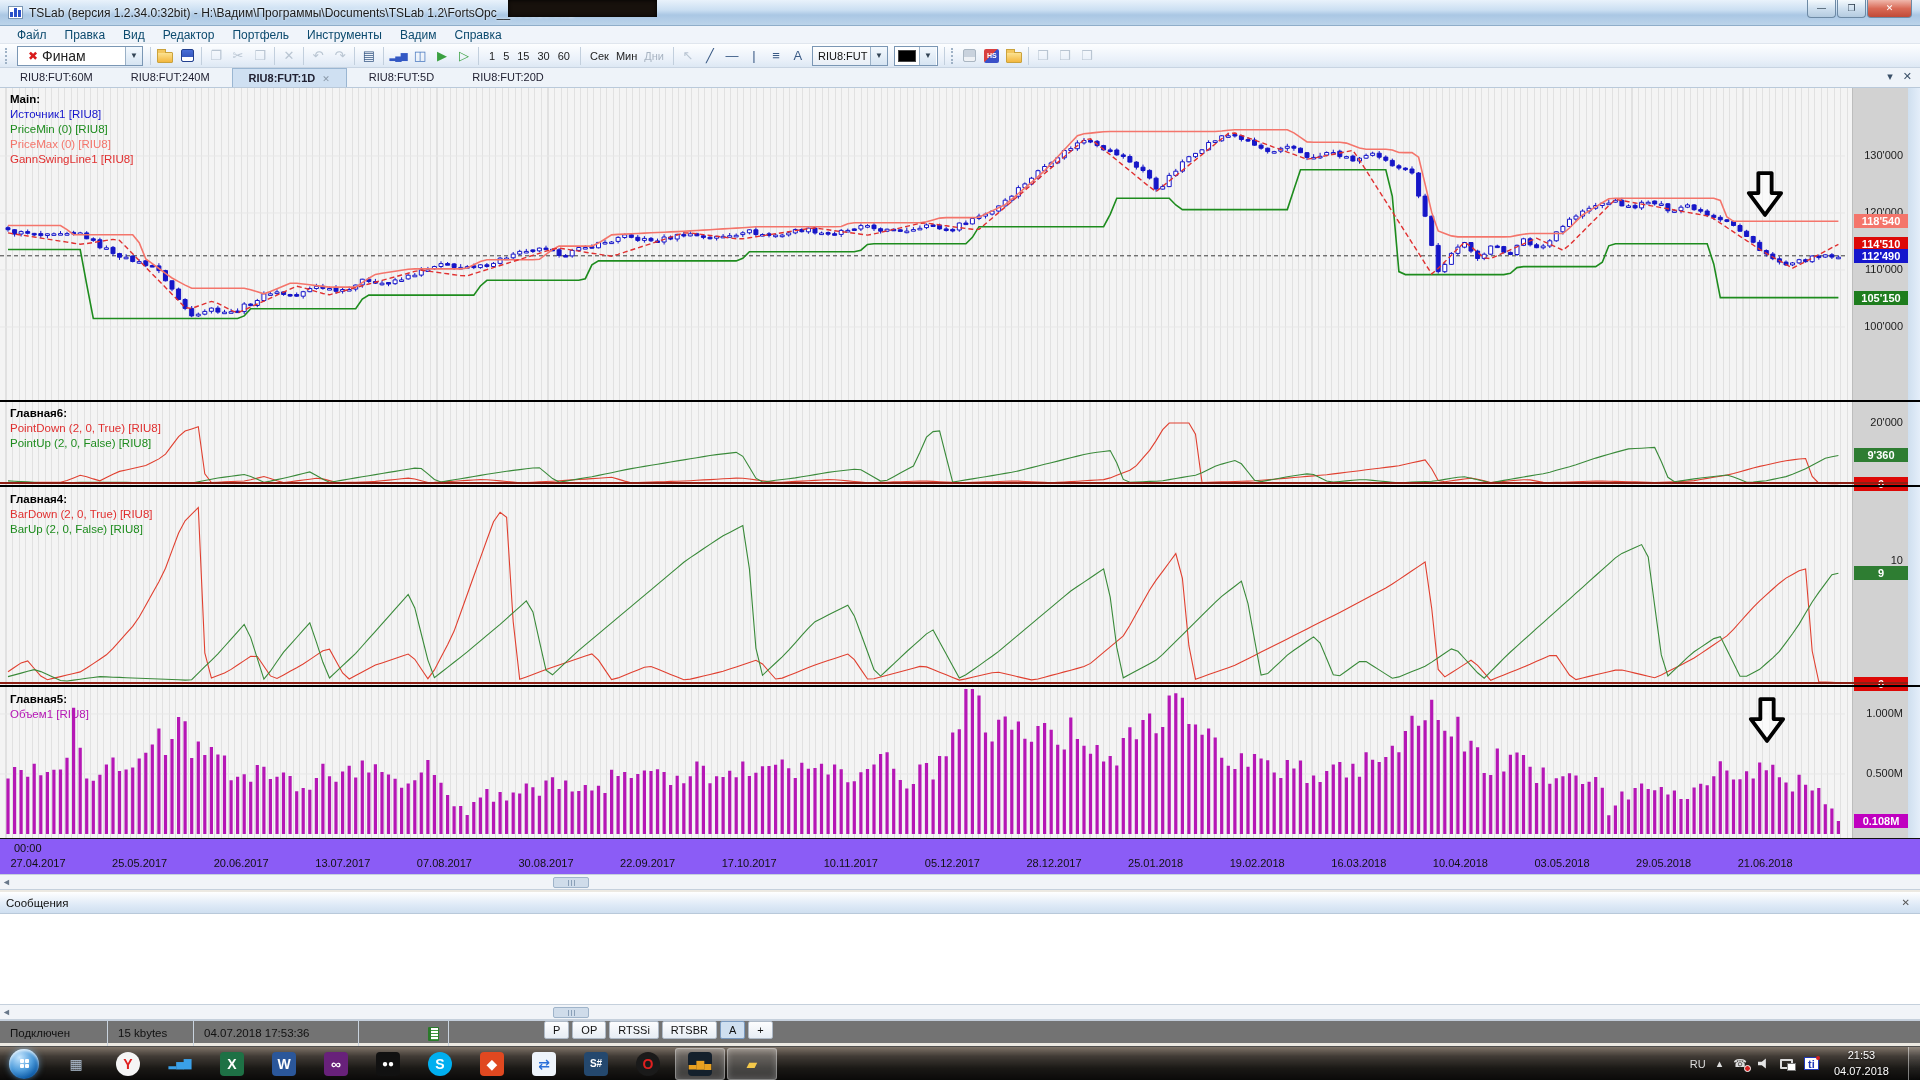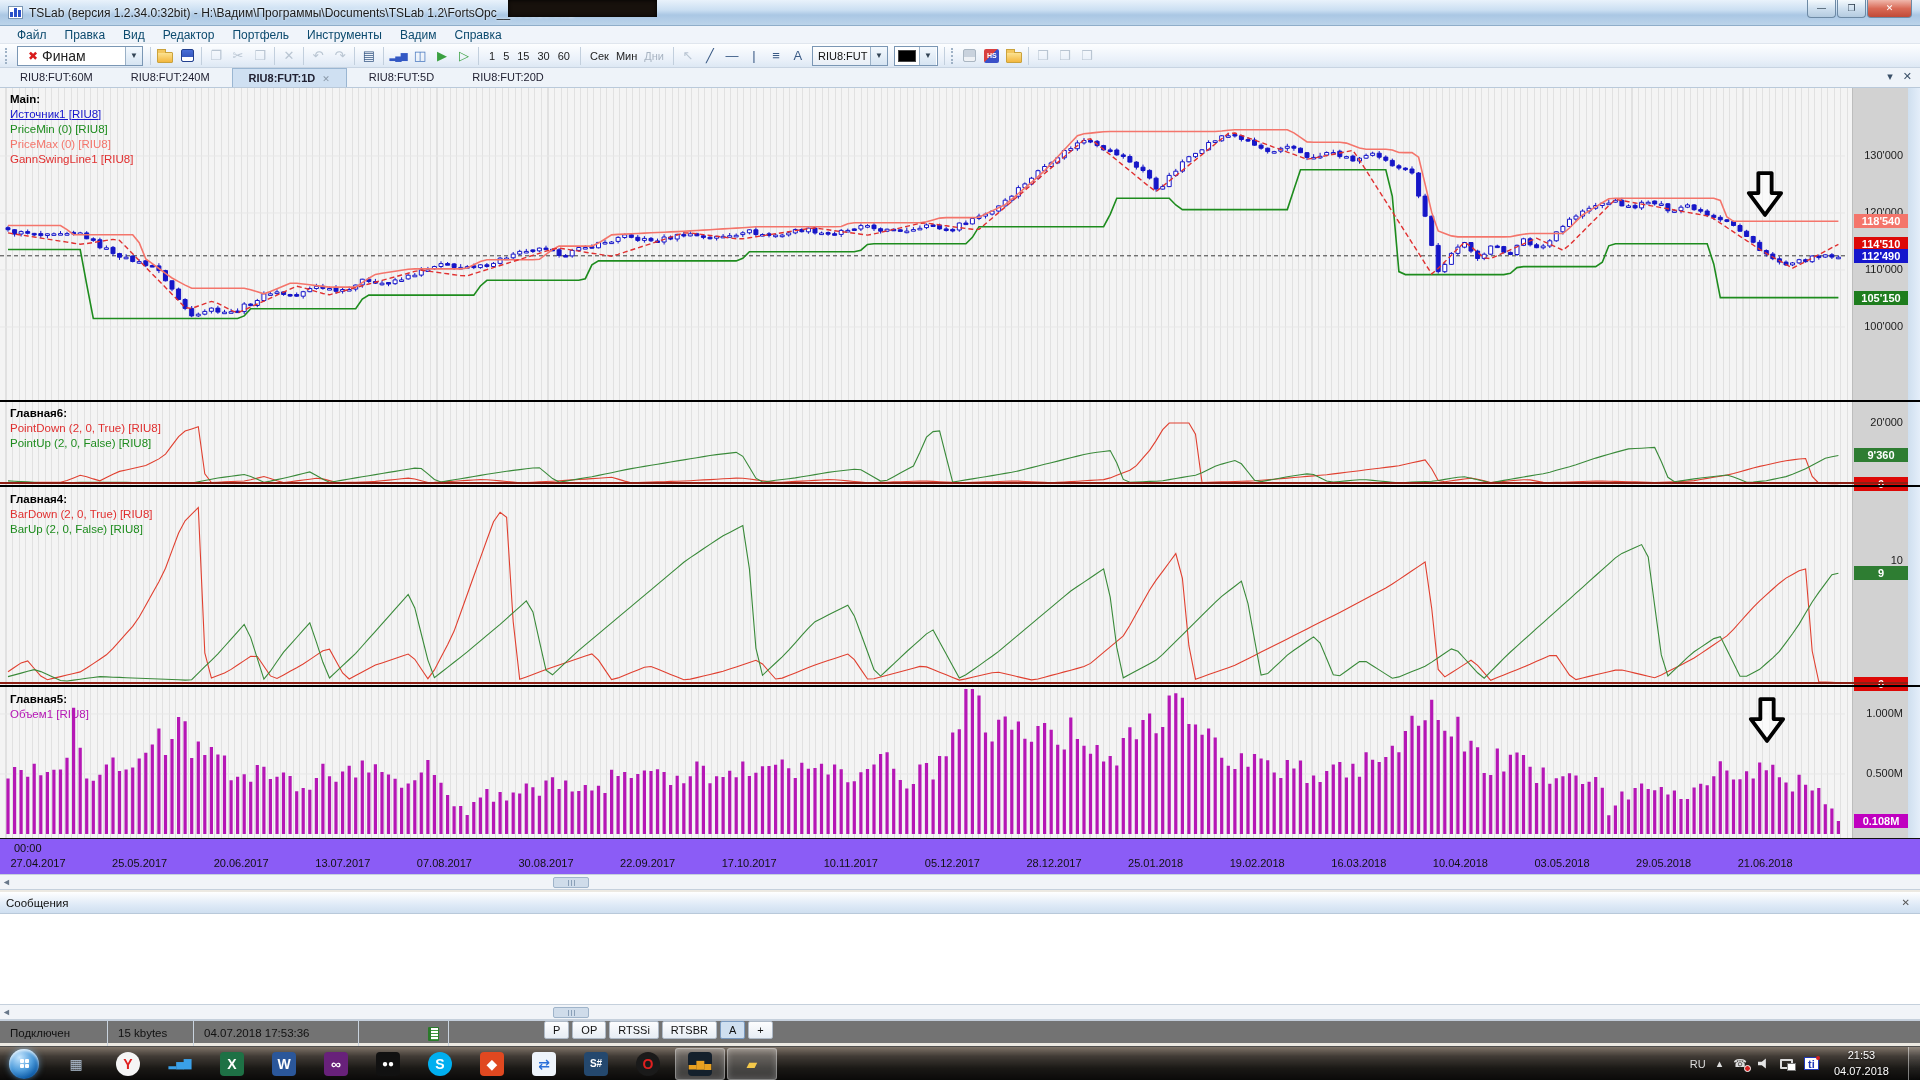--- a/index.html
+++ b/index.html
@@ -284,21 +284,21 @@
           <polyline points="8.0,394.8 14.6,394.7 21.1,394.6 27.7,394.6 34.2,394.5 40.8,394.4 47.4,394.3 53.9,394.3 60.5,394.2 67.0,392.5 73.6,389.9 80.2,387.3 86.7,388.7 93.3,390.9 99.9,392.8 106.4,389.5 113.0,386.2 119.5,383.4 126.1,382.0 132.7,380.5 139.2,379.0 145.8,377.5 152.3,374.2 158.9,370.9 165.5,366.1 172.0,357.3 178.6,348.6 185.1,343.1 191.7,340.9 198.3,338.7 204.8,385.8 211.4,394.5 217.9,394.2 224.5,393.9 231.1,393.6 237.6,393.3 244.2,393.0 250.7,391.8 257.3,390.1 263.9,388.5 270.4,390.5 277.0,392.8 283.6,394.6 290.1,393.8 296.7,392.9 303.2,392.0 309.8,391.2 316.4,390.3 322.9,390.9 329.5,392.6 336.0,394.4 342.6,394.6 349.2,394.4 355.7,394.2 362.3,394.0 368.8,393.7 375.4,393.4 382.0,392.8 388.5,392.1 395.1,391.5 401.6,390.8 408.2,390.1 414.8,391.0 421.3,392.7 427.9,394.5 434.4,394.4 441.0,394.0 447.6,393.6 454.1,393.2 460.7,392.8 467.3,392.4 473.8,392.0 480.4,391.6 486.9,391.7 493.5,392.3 500.1,392.9 506.6,393.5 513.2,394.1 519.7,394.7 526.3,394.5 532.9,394.2 539.4,393.8 546.0,393.5 552.5,393.2 559.1,392.8 565.7,392.4 572.2,391.9 578.8,391.5 585.3,391.1 591.9,390.6 598.5,390.2 605.0,389.8 611.6,389.3 618.1,391.1 624.7,393.1 631.3,394.7 637.8,394.5 644.4,394.3 651.0,394.1 657.5,393.9 664.1,393.7 670.6,393.4 677.2,393.2 683.8,393.0 690.3,392.7 696.9,392.3 703.4,391.9 710.0,391.6 716.6,391.2 723.1,390.8 729.7,390.5 736.2,390.1 742.8,390.2 749.4,391.0 755.9,391.9 762.5,392.7 769.0,393.5 775.6,394.3 782.2,394.2 788.7,393.8 795.3,393.4 801.8,393.1 808.4,392.7 815.0,392.4 821.5,392.0 828.1,391.6 834.6,391.7 841.2,392.3 847.8,392.9 854.3,393.5 860.9,394.1 867.5,394.7 874.0,394.6 880.6,394.4 887.1,394.2 893.7,393.9 900.3,393.7 906.8,393.5 913.4,393.3 919.9,393.1 926.5,393.1 933.1,393.4 939.6,393.8 946.2,394.1 952.7,394.4 959.3,394.8 965.9,394.6 972.4,394.4 979.0,394.1 985.5,393.9 992.1,393.7 998.7,393.5 1005.2,393.3 1011.8,393.0 1018.4,393.1 1024.9,393.5 1031.5,393.8 1038.0,394.1 1044.6,394.4 1051.2,394.8 1057.7,394.4 1064.3,394.0 1070.8,393.6 1077.4,393.2 1084.0,392.8 1090.5,392.4 1097.1,392.0 1103.6,391.6 1110.2,389.9 1116.8,387.3 1123.3,384.8 1129.9,382.2 1136.4,377.6 1143.0,369.9 1149.6,362.3 1156.1,352.6 1162.7,341.6 1169.2,335.0 1175.8,335.0 1182.4,335.0 1188.9,335.0 1195.5,346.1 1202.0,394.5 1208.6,394.3 1215.2,394.1 1221.7,393.9 1228.3,393.7 1234.9,393.5 1241.4,393.3 1248.0,393.1 1254.5,392.8 1261.1,392.3 1267.7,391.7 1274.2,391.2 1280.8,390.6 1287.3,390.1 1293.9,389.5 1300.5,389.0 1307.0,388.4 1313.6,387.9 1320.1,387.3 1326.7,386.8 1333.3,385.9 1339.8,385.1 1346.4,384.3 1352.9,383.5 1359.5,382.7 1366.1,381.8 1372.6,381.0 1379.2,380.2 1385.8,379.4 1392.3,378.6 1398.9,377.7 1405.4,376.3 1412.0,374.8 1418.6,373.4 1425.1,371.9 1431.7,380.7 1438.2,392.4 1444.8,393.7 1451.4,392.8 1457.9,391.9 1464.5,391.0 1471.0,390.1 1477.6,391.2 1484.2,392.9 1490.7,394.5 1497.3,393.9 1503.8,393.4 1510.4,392.8 1517.0,392.3 1523.5,391.7 1530.1,391.9 1536.6,393.1 1543.2,394.3 1549.8,394.6 1556.3,394.4 1562.9,394.2 1569.5,394.0 1576.0,393.8 1582.6,393.5 1589.1,393.3 1595.7,393.1 1602.3,393.0 1608.8,393.2 1615.4,393.4 1621.9,393.5 1628.5,393.7 1635.1,393.9 1641.6,394.1 1648.2,394.3 1654.7,394.5 1661.3,394.2 1667.9,394.0 1674.4,393.7 1681.0,393.4 1687.5,393.1 1694.1,392.6 1700.7,391.5 1707.2,390.4 1713.8,389.3 1720.3,388.2 1726.9,387.1 1733.5,385.5 1740.0,383.7 1746.6,381.9 1753.2,380.0 1759.7,378.4 1766.3,377.0 1772.8,375.5 1779.4,374.0 1786.0,372.8 1792.5,371.9 1799.1,371.0 1805.6,370.5 1812.2,388.4 1818.8,395.2 1825.3,395.4 1831.9,395.6 1838.4,395.8" fill="none" stroke="#e04030" stroke-width="1.1"></polyline>
           <polyline points="8.0,392.9 14.6,393.3 21.1,393.6 27.7,393.9 34.2,394.3 40.8,394.6 47.4,394.7 53.9,394.7 60.5,394.6 67.0,394.5 73.6,394.5 80.2,394.4 86.7,394.3 93.3,394.2 99.9,394.2 106.4,394.2 113.0,394.3 119.5,394.4 126.1,394.4 132.7,394.5 139.2,394.6 145.8,394.6 152.3,394.7 158.9,394.8 165.5,394.8 172.0,394.9 178.6,395.0 185.1,395.0 191.7,395.0 198.3,393.7 204.8,392.5 211.4,391.2 217.9,390.0 224.5,389.1 231.1,388.2 237.6,387.4 244.2,386.5 250.7,388.4 257.3,391.3 263.9,394.3 270.4,393.1 277.0,391.6 283.6,390.2 290.1,388.7 296.7,387.1 303.2,385.5 309.8,383.9 316.4,387.5 322.9,391.3 329.5,394.3 336.0,393.2 342.6,392.1 349.2,391.0 355.7,389.9 362.3,388.8 368.8,387.7 375.4,386.6 382.0,385.5 388.5,384.4 395.1,383.4 401.6,382.3 408.2,381.2 414.8,380.1 421.3,380.5 427.9,385.9 434.4,391.4 441.0,394.0 447.6,392.9 454.1,391.8 460.7,390.7 467.3,389.6 473.8,388.5 480.4,387.4 486.9,386.3 493.5,385.3 500.1,384.2 506.6,383.3 513.2,382.4 519.7,381.6 526.3,380.8 532.9,380.0 539.4,379.7 546.0,385.2 552.5,390.6 559.1,394.1 565.7,393.1 572.2,392.0 578.8,390.9 585.3,389.8 591.9,388.7 598.5,387.4 605.0,386.0 611.6,384.7 618.1,383.3 624.7,381.9 631.3,380.6 637.8,379.5 644.4,378.4 651.0,377.3 657.5,376.2 664.1,375.1 670.6,374.0 677.2,372.9 683.8,371.9 690.3,370.8 696.9,369.7 703.4,368.6 710.0,367.5 716.6,366.6 723.1,365.9 729.7,365.1 736.2,364.4 742.8,368.3 749.4,379.3 755.9,390.2 762.5,394.0 769.0,393.2 775.6,392.3 782.2,391.5 788.7,390.7 795.3,389.9 801.8,388.8 808.4,387.7 815.0,386.6 821.5,385.5 828.1,384.4 834.6,383.5 841.2,382.7 847.8,382.0 854.3,381.3 860.9,381.8 867.5,385.5 874.0,389.3 880.6,393.1 887.1,392.2 893.7,388.7 900.3,385.1 906.8,381.6 913.4,378.1 919.9,364.2 926.5,349.2 933.1,343.6 939.6,342.9 946.2,369.0 952.7,394.1 959.3,393.0 965.9,391.9 972.4,390.9 979.0,389.8 985.5,388.7 992.1,387.6 998.7,386.5 1005.2,385.4 1011.8,384.3 1018.4,382.9 1024.9,381.3 1031.5,379.6 1038.0,378.0 1044.6,376.3 1051.2,374.7 1057.7,373.1 1064.3,371.4 1070.8,369.8 1077.4,368.1 1084.0,366.5 1090.5,365.2 1097.1,364.3 1103.6,363.5 1110.2,362.6 1116.8,375.0 1123.3,391.4 1129.9,394.3 1136.4,394.0 1143.0,393.7 1149.6,393.4 1156.1,393.2 1162.7,392.7 1169.2,391.6 1175.8,390.5 1182.4,389.4 1188.9,388.3 1195.5,387.2 1202.0,384.7 1208.6,381.4 1215.2,378.2 1221.7,376.1 1228.3,374.3 1234.9,372.5 1241.4,375.8 1248.0,384.0 1254.5,392.2 1261.1,393.6 1267.7,392.4 1274.2,391.2 1280.8,390.0 1287.3,388.7 1293.9,387.7 1300.5,386.8 1307.0,385.9 1313.6,386.5 1320.1,389.8 1326.7,393.0 1333.3,394.1 1339.8,393.5 1346.4,392.9 1352.9,392.3 1359.5,391.7 1366.1,391.7 1372.6,392.4 1379.2,393.0 1385.8,393.6 1392.3,394.2 1398.9,394.8 1405.4,394.5 1412.0,394.1 1418.6,393.8 1425.1,393.5 1431.7,393.2 1438.2,392.5 1444.8,391.4 1451.4,390.3 1457.9,389.3 1464.5,388.7 1471.0,390.2 1477.6,391.7 1484.2,393.3 1490.7,394.8 1497.3,393.6 1503.8,392.4 1510.4,391.3 1517.0,390.1 1523.5,389.0 1530.1,387.9 1536.6,386.8 1543.2,385.7 1549.8,384.2 1556.3,382.3 1562.9,380.5 1569.5,378.7 1576.0,376.7 1582.6,374.5 1589.1,372.3 1595.7,370.1 1602.3,368.1 1608.8,366.2 1615.4,364.4 1621.9,362.6 1628.5,360.9 1635.1,360.5 1641.6,360.2 1648.2,359.8 1654.7,359.4 1661.3,373.5 1667.9,389.3 1674.4,393.8 1681.0,392.9 1687.5,391.9 1694.1,390.9 1700.7,390.0 1707.2,389.2 1713.8,388.5 1720.3,387.8 1726.9,387.0 1733.5,388.9 1740.0,391.6 1746.6,394.3 1753.2,394.0 1759.7,393.4 1766.3,392.7 1772.8,391.4 1779.4,390.0 1786.0,388.6 1792.5,386.2 1799.1,383.4 1805.6,380.7 1812.2,377.2 1818.8,373.7 1825.3,370.2 1831.9,368.8 1838.4,367.5" fill="none" stroke="#3a8a3a" stroke-width="1.1"></polyline>
           <polyline points="8.0,583.7 14.6,579.3 21.1,574.9 27.7,573.0 34.2,580.5 40.8,588.0 47.4,591.7 53.9,590.1 60.5,588.6 67.0,587.0 73.6,585.5 80.2,583.9 86.7,580.0 93.3,575.6 99.9,571.2 106.4,566.8 113.0,560.4 119.5,553.1 126.1,545.7 132.7,538.4 139.2,529.0 145.8,517.2 152.3,505.5 158.9,493.7 165.5,480.3 172.0,462.6 178.6,445.0 185.1,432.8 191.7,426.2 198.3,419.6 204.8,564.8 211.4,590.1 217.9,587.5 224.5,584.9 231.1,581.4 237.6,577.0 244.2,572.6 250.7,568.2 257.3,568.5 263.9,578.2 270.4,587.9 277.0,590.4 283.6,586.9 290.1,583.3 296.7,579.8 303.2,576.0 309.8,571.6 316.4,567.1 322.9,562.7 329.5,561.2 336.0,573.1 342.6,585.0 349.2,591.0 355.7,587.4 362.3,583.9 368.8,580.4 375.4,577.1 382.0,574.9 388.5,572.7 395.1,570.5 401.6,568.3 408.2,566.1 414.8,571.3 421.3,581.0 427.9,590.7 434.4,581.9 441.0,569.3 447.6,556.8 454.1,543.1 460.7,524.7 467.3,506.3 473.8,488.0 480.4,469.9 486.9,451.8 493.5,433.8 500.1,424.2 506.6,429.3 513.2,533.7 519.7,591.3 526.3,588.9 532.9,586.4 539.4,584.0 546.0,581.6 552.5,579.2 559.1,576.9 565.7,574.7 572.2,572.5 578.8,570.3 585.3,568.1 591.9,565.9 598.5,572.2 605.0,581.9 611.6,591.6 618.1,589.9 624.7,587.2 631.3,584.6 637.8,581.9 644.4,579.3 651.0,578.5 657.5,581.1 664.1,583.8 670.6,586.4 677.2,589.1 683.8,591.7 690.3,591.1 696.9,589.6 703.4,588.0 710.0,586.5 716.6,584.9 723.1,583.3 729.7,581.1 736.2,578.9 742.8,576.7 749.4,574.5 755.9,572.3 762.5,576.0 769.0,583.5 775.6,591.0 782.2,590.1 788.7,587.5 795.3,584.9 801.8,582.2 808.4,579.6 815.0,577.0 821.5,574.8 828.1,572.6 834.6,570.4 841.2,568.2 847.8,566.0 854.3,571.7 860.9,581.4 867.5,591.0 874.0,590.8 880.6,589.0 887.1,587.2 893.7,585.5 900.3,583.7 906.8,582.0 913.4,580.2 919.9,578.4 926.5,578.9 933.1,581.5 939.6,584.2 946.2,586.8 952.7,589.5 959.3,592.1 965.9,590.9 972.4,589.3 979.0,587.8 985.5,586.3 992.1,584.7 998.7,584.2 1005.2,585.8 1011.8,587.3 1018.4,588.9 1024.9,590.4 1031.5,591.9 1038.0,591.0 1044.6,589.2 1051.2,587.4 1057.7,585.7 1064.3,583.9 1070.8,582.2 1077.4,580.4 1084.0,578.6 1090.5,575.4 1097.1,569.9 1103.6,564.4 1110.2,558.9 1116.8,553.4 1123.3,547.8 1129.9,537.3 1136.4,525.5 1143.0,513.8 1149.6,502.0 1156.1,492.1 1162.7,483.3 1169.2,474.5 1175.8,465.6 1182.4,490.4 1188.9,557.7 1195.5,591.2 1202.0,588.9 1208.6,586.6 1215.2,584.3 1221.7,582.0 1228.3,579.7 1234.9,577.3 1241.4,574.0 1248.0,570.7 1254.5,567.4 1261.1,564.1 1267.7,560.8 1274.2,557.5 1280.8,554.2 1287.3,550.9 1293.9,547.6 1300.5,544.3 1307.0,540.9 1313.6,537.6 1320.1,534.3 1326.7,531.0 1333.3,527.7 1339.8,524.4 1346.4,521.0 1352.9,517.5 1359.5,514.0 1366.1,510.5 1372.6,506.9 1379.2,503.4 1385.8,499.9 1392.3,496.0 1398.9,491.6 1405.4,487.2 1412.0,482.8 1418.6,478.4 1425.1,474.0 1431.7,520.3 1438.2,581.4 1444.8,588.9 1451.4,584.7 1457.9,580.6 1464.5,576.4 1471.0,572.2 1477.6,577.4 1484.2,584.9 1490.7,592.3 1497.3,589.6 1503.8,587.0 1510.4,584.3 1517.0,581.7 1523.5,579.1 1530.1,576.3 1536.6,573.3 1543.2,570.4 1549.8,567.5 1556.3,567.6 1562.9,577.3 1569.5,587.0 1576.0,591.6 1582.6,590.0 1589.1,588.4 1595.7,586.8 1602.3,585.2 1608.8,583.7 1615.4,582.1 1621.9,582.0 1628.5,583.5 1635.1,585.1 1641.6,586.6 1648.2,588.2 1654.7,589.7 1661.3,586.9 1667.9,583.6 1674.4,580.3 1681.0,577.0 1687.5,573.6 1694.1,570.0 1700.7,565.6 1707.2,561.2 1713.8,556.8 1720.3,552.4 1726.9,547.9 1733.5,541.4 1740.0,534.0 1746.6,526.7 1753.2,519.3 1759.7,512.8 1766.3,506.9 1772.8,501.0 1779.4,495.2 1786.0,490.1 1792.5,486.4 1799.1,482.7 1805.6,481.0 1812.2,563.0 1818.8,593.8 1825.3,594.1 1831.9,594.4 1838.4,594.8" fill="none" stroke="#e04030" stroke-width="1.1"></polyline>
           <polyline points="8.0,588.6 14.6,586.9 21.1,585.1 27.7,583.3 34.2,581.6 40.8,583.6 47.4,586.6 53.9,589.5 60.5,592.5 67.0,593.0 73.6,592.1 80.2,591.2 86.7,590.3 93.3,589.5 99.9,588.6 106.4,588.9 113.0,589.2 119.5,589.4 126.1,589.7 132.7,590.0 139.2,590.2 145.8,590.5 152.3,590.7 158.9,591.0 165.5,591.3 172.0,591.5 178.6,591.8 185.1,592.1 191.7,591.7 198.3,585.2 204.8,578.7 211.4,572.3 217.9,565.8 224.5,558.5 231.1,551.2 237.6,543.8 244.2,536.5 250.7,549.6 257.3,570.3 263.9,591.1 270.4,583.2 277.0,573.5 283.6,564.1 290.1,556.8 296.7,549.5 303.2,542.1 309.8,534.8 316.4,554.1 322.9,574.3 329.5,590.0 336.0,583.8 342.6,577.7 349.2,571.5 355.7,565.3 362.3,558.0 368.8,550.6 375.4,543.3 382.0,535.9 388.5,528.6 395.1,521.2 401.6,513.9 408.2,506.5 414.8,519.9 421.3,546.0 427.9,572.1 434.4,589.7 441.0,584.5 447.6,579.4 454.1,574.3 460.7,569.1 467.3,563.9 473.8,558.4 480.4,552.9 486.9,547.3 493.5,541.8 500.1,536.3 506.6,530.6 513.2,524.7 519.7,518.8 526.3,512.9 532.9,524.0 539.4,553.1 546.0,582.2 552.5,586.8 559.1,580.6 565.7,574.4 572.2,568.3 578.8,562.4 585.3,556.9 591.9,551.4 598.5,545.9 605.0,540.4 611.6,534.9 618.1,529.4 624.7,523.9 631.3,518.4 637.8,512.8 644.4,507.3 651.0,501.8 657.5,496.3 664.1,490.8 670.6,485.3 677.2,479.8 683.8,474.3 690.3,469.6 696.9,465.2 703.4,460.8 710.0,456.4 716.6,452.0 723.1,447.8 729.7,444.4 736.2,441.0 742.8,437.6 749.4,480.8 755.9,560.1 762.5,587.3 769.0,581.1 775.6,575.0 782.2,568.8 788.7,562.1 795.3,554.8 801.8,547.4 808.4,540.1 815.0,533.7 821.5,530.4 828.1,527.1 834.6,523.8 841.2,520.5 847.8,517.2 854.3,527.9 860.9,545.8 867.5,563.7 874.0,581.7 880.6,588.1 887.1,582.0 893.7,575.8 900.3,569.6 906.8,563.5 913.4,557.7 919.9,551.8 926.5,545.9 933.1,541.9 939.6,554.0 946.2,566.0 952.7,578.1 959.3,590.1 965.9,586.8 972.4,582.2 979.0,577.6 985.5,572.9 992.1,568.3 998.7,563.4 1005.2,557.9 1011.8,552.4 1018.4,546.8 1024.9,541.3 1031.5,535.8 1038.0,530.3 1044.6,524.8 1051.2,519.3 1057.7,513.8 1064.3,508.3 1070.8,503.0 1077.4,498.5 1084.0,494.1 1090.5,489.7 1097.1,485.3 1103.6,480.9 1110.2,509.2 1116.8,559.4 1123.3,589.8 1129.9,586.3 1136.4,582.7 1143.0,579.2 1149.6,575.7 1156.1,572.1 1162.7,566.3 1169.2,559.8 1175.8,553.3 1182.4,546.8 1188.9,540.4 1195.5,533.9 1202.0,527.4 1208.6,520.9 1215.2,514.4 1221.7,508.4 1228.3,503.3 1234.9,498.2 1241.4,493.1 1248.0,515.6 1254.5,551.3 1261.1,587.0 1267.7,585.6 1274.2,579.4 1280.8,573.3 1287.3,567.1 1293.9,562.2 1300.5,557.8 1307.0,553.3 1313.6,548.9 1320.1,555.0 1326.7,570.8 1333.3,586.7 1339.8,587.7 1346.4,583.0 1352.9,578.3 1359.5,573.6 1366.1,573.6 1372.6,577.8 1379.2,581.9 1385.8,586.1 1392.3,590.2 1398.9,588.9 1405.4,586.2 1412.0,583.5 1418.6,580.9 1425.1,578.2 1431.7,574.1 1438.2,569.7 1444.8,565.3 1451.4,560.9 1457.9,563.3 1464.5,570.5 1471.0,577.7 1477.6,584.8 1484.2,590.2 1490.7,583.6 1497.3,577.0 1503.8,570.4 1510.4,564.0 1517.0,558.1 1523.5,552.2 1530.1,546.3 1536.6,540.4 1543.2,534.6 1549.8,528.7 1556.3,522.8 1562.9,516.9 1569.5,511.1 1576.0,505.2 1582.6,499.3 1589.1,493.4 1595.7,487.5 1602.3,481.7 1608.8,475.8 1615.4,469.9 1621.9,465.4 1628.5,462.5 1635.1,459.6 1641.6,456.6 1648.2,469.0 1654.7,517.9 1661.3,566.9 1667.9,588.0 1674.4,581.8 1681.0,575.6 1687.5,569.4 1694.1,563.8 1700.7,559.4 1707.2,555.0 1713.8,550.6 1720.3,548.6 1726.9,561.8 1733.5,575.0 1740.0,588.3 1746.6,588.3 1753.2,584.8 1759.7,581.3 1766.3,575.5 1772.8,569.8 1779.4,563.4 1786.0,554.6 1792.5,545.8 1799.1,536.1 1805.6,525.0 1812.2,514.0 1818.8,504.4 1825.3,495.6 1831.9,486.7 1838.4,485.3" fill="none" stroke="#3a8a3a" stroke-width="1.1"></polyline>
           <path d="M6.4 746V690.4h3.2V746zM13.0 746V678.9h3.2V746zM19.5 746V682.0h3.2V746zM26.1 746V688.8h3.2V746zM32.6 746V675.8h3.2V746zM39.2 746V687.3h3.2V746zM45.8 746V683.9h3.2V746zM52.3 746V681.7h3.2V746zM58.9 746V681.5h3.2V746zM65.4 746V669.8h3.2V746zM72.0 746V619.7h3.2V746zM78.6 746V659.7h3.2V746zM85.1 746V690.5h3.2V746zM91.7 746V692.8h3.2V746zM98.3 746V686.7h3.2V746zM104.8 746V676.6h3.2V746zM111.4 746V669.5h3.2V746zM117.9 746V683.1h3.2V746zM124.5 746V681.6h3.2V746zM131.1 746V679.5h3.2V746zM137.6 746V670.4h3.2V746zM144.2 746V664.8h3.2V746zM150.7 746V656.6h3.2V746zM157.3 746V640.4h3.2V746zM163.9 746V667.1h3.2V746zM170.4 746V651.0h3.2V746zM177.0 746V629.0h3.2V746zM183.5 746V633.2h3.2V746zM190.1 746V670.0h3.2V746zM196.7 746V653.4h3.2V746zM203.2 746V667.1h3.2V746zM209.8 746V659.0h3.2V746zM216.3 746V666.6h3.2V746zM222.9 746V667.6h3.2V746zM229.5 746V692.2h3.2V746zM236.0 746V688.7h3.2V746zM242.6 746V686.3h3.2V746zM249.1 746V693.8h3.2V746zM255.7 746V677.0h3.2V746zM262.3 746V678.8h3.2V746zM268.8 746V691.0h3.2V746zM275.4 746V688.8h3.2V746zM281.9 746V684.6h3.2V746zM288.5 746V687.9h3.2V746zM295.1 746V703.2h3.2V746zM301.6 746V700.0h3.2V746zM308.2 746V701.7h3.2V746zM314.8 746V690.0h3.2V746zM321.3 746V675.7h3.2V746zM327.9 746V688.2h3.2V746zM334.4 746V693.8h3.2V746zM341.0 746V683.4h3.2V746zM347.6 746V677.8h3.2V746zM354.1 746V689.6h3.2V746zM360.7 746V672.6h3.2V746zM367.2 746V684.5h3.2V746zM373.8 746V676.3h3.2V746zM380.4 746V684.0h3.2V746zM386.9 746V686.6h3.2V746zM393.5 746V690.8h3.2V746zM400.0 746V699.8h3.2V746zM406.6 746V695.6h3.2V746zM413.2 746V692.3h3.2V746zM419.7 746V684.4h3.2V746zM426.3 746V672.1h3.2V746zM432.8 746V687.0h3.2V746zM439.4 746V694.8h3.2V746zM446.0 746V707.0h3.2V746zM452.5 746V718.3h3.2V746zM459.1 746V718.0h3.2V746zM465.6 746V727.1h3.2V746zM472.2 746V714.1h3.2V746zM478.8 746V709.6h3.2V746zM485.3 746V701.1h3.2V746zM491.9 746V713.7h3.2V746zM498.5 746V703.9h3.2V746zM505.0 746V712.4h3.2V746zM511.6 746V704.5h3.2V746zM518.1 746V705.5h3.2V746zM524.7 746V695.4h3.2V746zM531.3 746V699.2h3.2V746zM537.8 746V707.8h3.2V746zM544.4 746V692.4h3.2V746zM550.9 746V689.2h3.2V746zM557.5 746V700.9h3.2V746zM564.1 746V692.6h3.2V746zM570.6 746V703.6h3.2V746zM577.2 746V703.0h3.2V746zM583.7 746V697.0h3.2V746zM590.3 746V702.6h3.2V746zM596.9 746V697.7h3.2V746zM603.4 746V704.9h3.2V746zM610.0 746V681.7h3.2V746zM616.5 746V688.0h3.2V746zM623.1 746V683.9h3.2V746zM629.7 746V690.1h3.2V746zM636.2 746V686.0h3.2V746zM642.8 746V682.6h3.2V746zM649.4 746V683.1h3.2V746zM655.9 746V681.2h3.2V746zM662.5 746V684.0h3.2V746zM669.0 746V696.9h3.2V746zM675.6 746V687.8h3.2V746zM682.2 746V695.3h3.2V746zM688.7 746V688.3h3.2V746zM695.3 746V673.6h3.2V746zM701.8 746V677.7h3.2V746zM708.4 746V695.2h3.2V746zM715.0 746V688.3h3.2V746zM721.5 746V688.9h3.2V746zM728.1 746V682.8h3.2V746zM734.6 746V689.2h3.2V746zM741.2 746V673.5h3.2V746zM747.8 746V688.1h3.2V746zM754.3 746V684.8h3.2V746zM760.9 746V678.2h3.2V746zM767.4 746V678.1h3.2V746zM774.0 746V676.7h3.2V746zM780.6 746V671.4h3.2V746zM787.1 746V680.2h3.2V746zM793.7 746V690.0h3.2V746zM800.2 746V674.8h3.2V746zM806.8 746V680.8h3.2V746zM813.4 746V679.9h3.2V746zM819.9 746V675.8h3.2V746zM826.5 746V686.4h3.2V746zM833.0 746V676.5h3.2V746zM839.6 746V681.2h3.2V746zM846.2 746V694.3h3.2V746zM852.7 746V693.3h3.2V746zM859.3 746V684.2h3.2V746zM865.9 746V681.1h3.2V746zM872.4 746V676.4h3.2V746zM879.0 746V665.9h3.2V746zM885.5 746V664.2h3.2V746zM892.1 746V680.7h3.2V746zM898.7 746V692.1h3.2V746zM905.2 746V700.5h3.2V746zM911.8 746V696.0h3.2V746zM918.3 746V676.4h3.2V746zM924.9 746V675.1h3.2V746zM931.5 746V691.5h3.2V746zM938.0 746V668.0h3.2V746zM944.6 746V668.2h3.2V746zM951.1 746V644.6h3.2V746zM957.7 746V641.3h3.2V746zM964.3 746V601.0h3.2V746zM970.8 746V601.0h3.2V746zM977.4 746V607.4h3.2V746zM983.9 746V644.6h3.2V746zM990.5 746V653.4h3.2V746zM997.1 746V631.8h3.2V746zM1003.6 746V628.4h3.2V746zM1010.2 746V641.7h3.2V746zM1016.8 746V633.5h3.2V746zM1023.3 746V650.8h3.2V746zM1029.9 746V653.8h3.2V746zM1036.4 746V637.9h3.2V746zM1043.0 746V635.0h3.2V746zM1049.6 746V641.7h3.2V746zM1056.1 746V656.8h3.2V746zM1062.7 746V661.5h3.2V746zM1069.2 746V629.5h3.2V746zM1075.8 746V651.0h3.2V746zM1082.4 746V657.8h3.2V746zM1088.9 746V665.7h3.2V746zM1095.5 746V656.9h3.2V746zM1102.0 746V673.4h3.2V746zM1108.6 746V667.9h3.2V746zM1115.2 746V677.4h3.2V746zM1121.7 746V649.9h3.2V746zM1128.3 746V639.2h3.2V746zM1134.8 746V651.3h3.2V746zM1141.4 746V632.0h3.2V746zM1148.0 746V625.5h3.2V746zM1154.5 746V645.2h3.2V746zM1161.1 746V638.9h3.2V746zM1167.6 746V607.4h3.2V746zM1174.2 746V605.2h3.2V746zM1180.8 746V609.8h3.2V746zM1187.3 746V636.1h3.2V746zM1193.9 746V636.6h3.2V746zM1200.5 746V646.8h3.2V746zM1207.0 746V640.5h3.2V746zM1213.6 746V649.6h3.2V746zM1220.1 746V669.8h3.2V746zM1226.7 746V677.8h3.2V746zM1233.3 746V680.9h3.2V746zM1239.8 746V665.3h3.2V746zM1246.4 746V678.8h3.2V746zM1252.9 746V666.1h3.2V746zM1259.5 746V670.6h3.2V746zM1266.1 746V672.2h3.2V746zM1272.6 746V684.6h3.2V746zM1279.2 746V690.0h3.2V746zM1285.7 746V672.1h3.2V746zM1292.3 746V680.4h3.2V746zM1298.9 746V672.4h3.2V746zM1305.4 746V695.1h3.2V746zM1312.0 746V687.5h3.2V746zM1318.5 746V693.9h3.2V746zM1325.1 746V682.9h3.2V746zM1331.7 746V676.6h3.2V746zM1338.2 746V673.9h3.2V746zM1344.8 746V689.6h3.2V746zM1351.3 746V675.8h3.2V746zM1357.9 746V688.7h3.2V746zM1364.5 746V664.3h3.2V746zM1371.0 746V671.8h3.2V746zM1377.6 746V674.0h3.2V746zM1384.2 746V668.9h3.2V746zM1390.7 746V657.7h3.2V746zM1397.3 746V664.3h3.2V746zM1403.8 746V643.0h3.2V746zM1410.4 746V627.8h3.2V746zM1417.0 746V637.8h3.2V746zM1423.5 746V632.2h3.2V746zM1430.1 746V611.8h3.2V746zM1436.6 746V632.0h3.2V746zM1443.2 746V642.8h3.2V746zM1449.8 746V648.5h3.2V746zM1456.3 746V628.7h3.2V746zM1462.9 746V663.5h3.2V746zM1469.4 746V652.8h3.2V746zM1476.0 746V659.3h3.2V746zM1482.6 746V685.0h3.2V746zM1489.1 746V686.9h3.2V746zM1495.7 746V660.6h3.2V746zM1502.2 746V683.4h3.2V746zM1508.8 746V666.7h3.2V746zM1515.4 746V664.5h3.2V746zM1521.9 746V667.0h3.2V746zM1528.5 746V678.8h3.2V746zM1535.0 746V695.0h3.2V746zM1541.6 746V679.4h3.2V746zM1548.2 746V695.7h3.2V746zM1554.7 746V690.3h3.2V746zM1561.3 746V688.2h3.2V746zM1567.9 746V685.2h3.2V746zM1574.4 746V687.5h3.2V746zM1581.0 746V696.1h3.2V746zM1587.5 746V693.7h3.2V746zM1594.1 746V689.1h3.2V746zM1600.7 746V699.8h3.2V746zM1607.2 746V727.2h3.2V746zM1613.8 746V717.6h3.2V746zM1620.3 746V703.4h3.2V746zM1626.9 746V711.6h3.2V746zM1633.5 746V699.9h3.2V746zM1640.0 746V695.5h3.2V746zM1646.6 746V700.9h3.2V746zM1653.1 746V702.3h3.2V746zM1659.7 746V699.0h3.2V746zM1666.3 746V706.6h3.2V746zM1672.8 746V702.6h3.2V746zM1679.4 746V711.0h3.2V746zM1685.9 746V711.0h3.2V746zM1692.5 746V699.5h3.2V746zM1699.1 746V695.7h3.2V746zM1705.6 746V697.2h3.2V746zM1712.2 746V688.2h3.2V746zM1718.7 746V673.3h3.2V746zM1725.3 746V682.5h3.2V746zM1731.9 746V691.4h3.2V746zM1738.4 746V691.2h3.2V746zM1745.0 746V683.3h3.2V746zM1751.6 746V690.4h3.2V746zM1758.1 746V674.4h3.2V746zM1764.7 746V682.2h3.2V746zM1771.2 746V676.7h3.2V746zM1777.8 746V689.2h3.2V746zM1784.4 746V694.6h3.2V746zM1790.9 746V703.6h3.2V746zM1797.5 746V686.7h3.2V746zM1804.0 746V696.7h3.2V746zM1810.6 746V702.4h3.2V746zM1817.2 746V700.1h3.2V746zM1823.7 746V716.3h3.2V746zM1830.3 746V720.6h3.2V746zM1836.8 746V733.0h3.2V746z" fill="#b517b5"></path>
         </svg>
       </div>
     <div id="legends">
         <div class="legend legend0">
           <div class="lt">Main:</div>
-          <div style="color: rgb(22, 22, 204); text-decoration: underline;">Источник1 [RIU8]</div>
+          <div style="color: rgb(22, 22, 204);">Источник1 [RIU8]</div>
           <div style="color: rgb(30, 140, 30);">PriceMin (0) [RIU8]</div>
           <div style="color: rgb(244, 117, 107);">PriceMax (0) [RIU8]</div>
           <div style="color: rgb(224, 48, 48);">GannSwingLine1 [RIU8]</div>
         </div>
         <div class="legend legend1">
           <div class="lt">Главная6:</div>
           <div style="color: rgb(224, 48, 48);">PointDown (2, 0, True) [RIU8]</div>
           <div style="color: rgb(30, 140, 30);">PointUp (2, 0, False) [RIU8]</div>
         </div>
         <div class="legend legend2">

